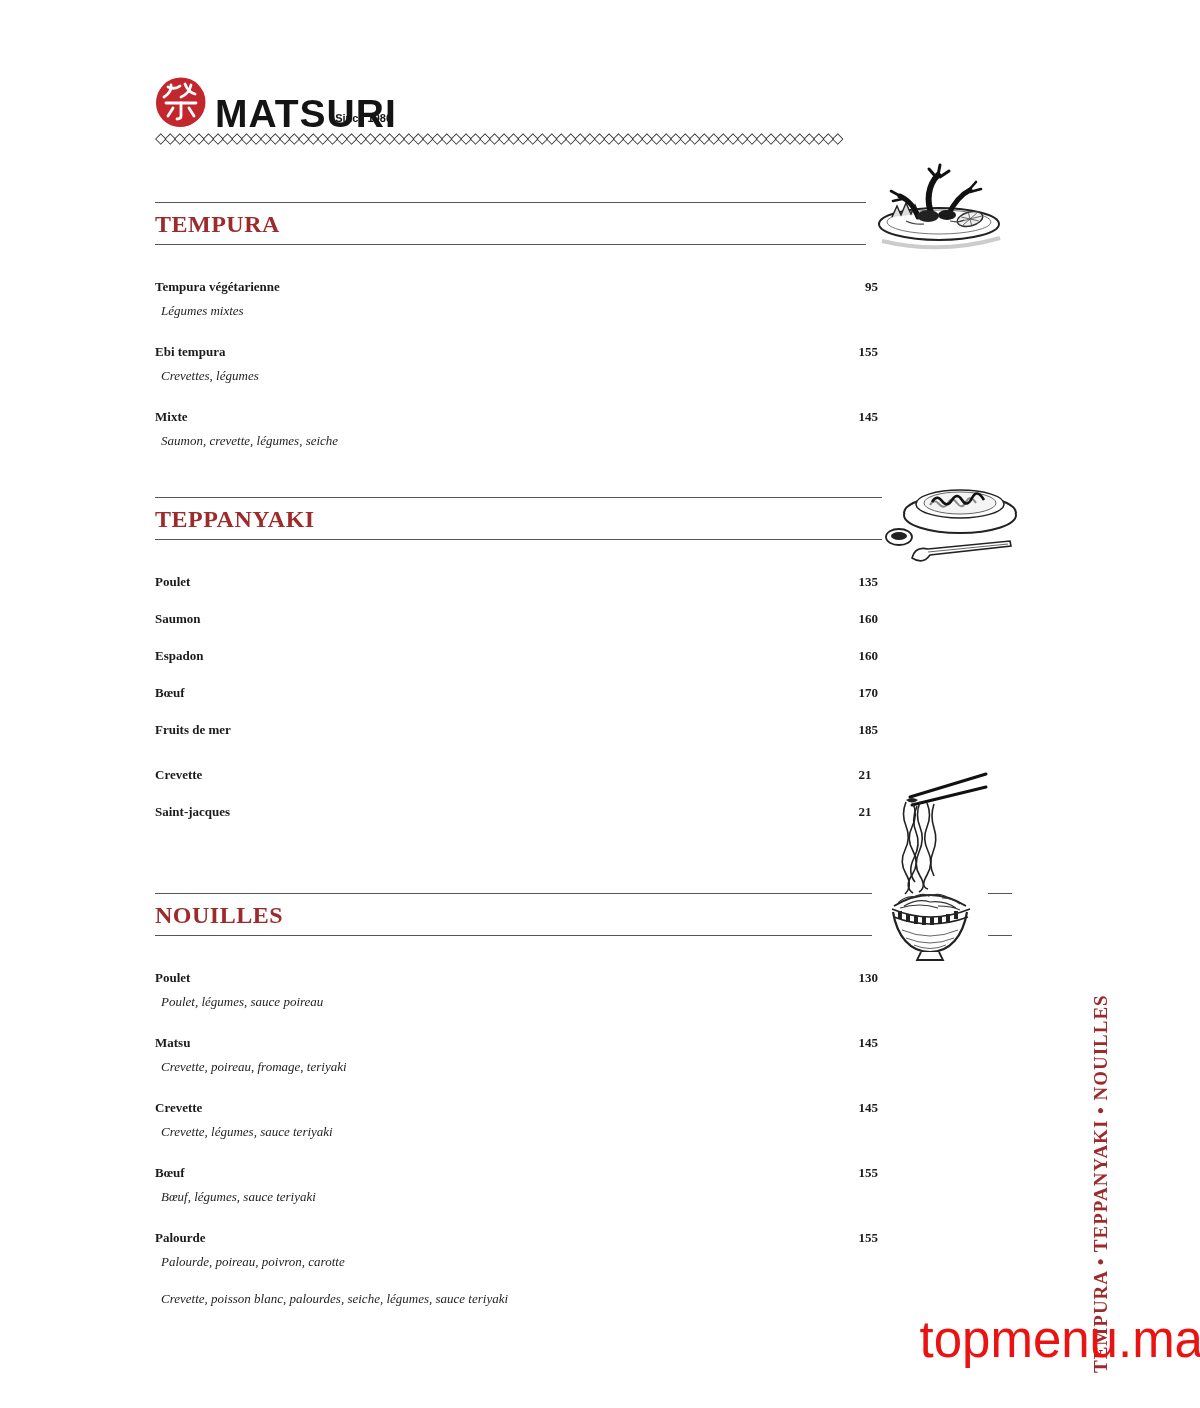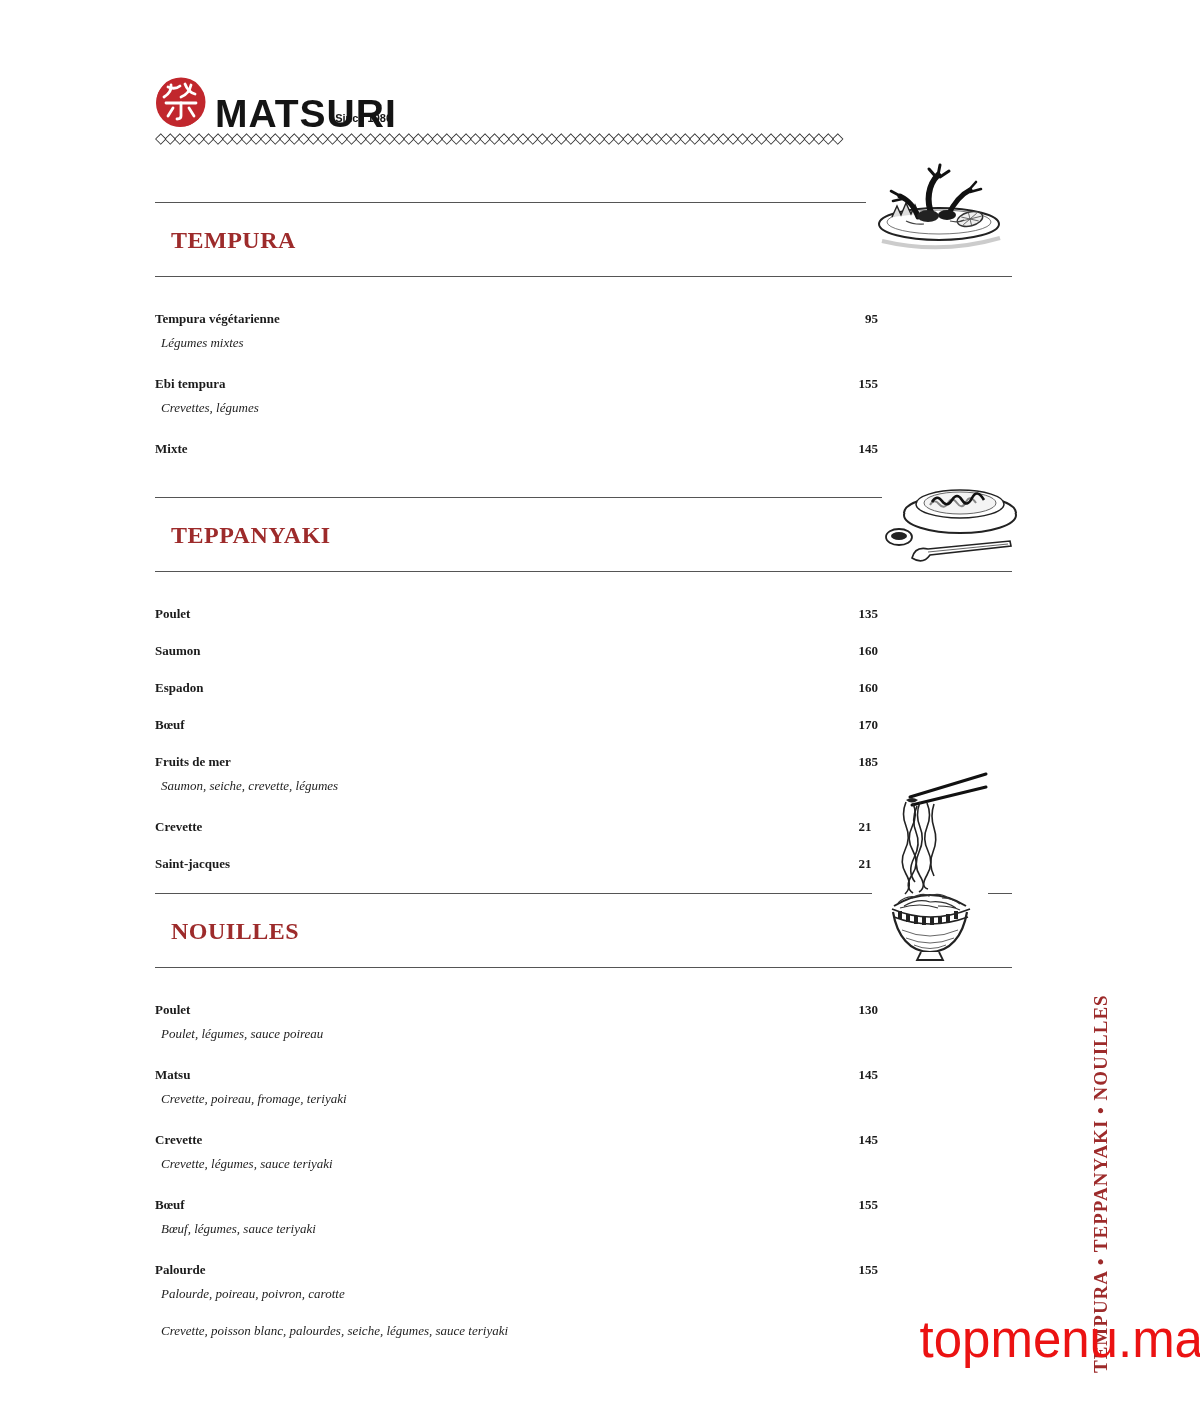--- a/index.html
+++ b/index.html
@@ -15,21 +15,21 @@
   .tagline{position:absolute;left:215px;top:112px;width:177px;text-align:right;
            font-family:"Liberation Sans",sans-serif;font-weight:bold;font-size:11px;color:#141414;}
   
   .chain{position:absolute;left:155px;top:128px;width:750px;height:20px;overflow:hidden;
          white-space:nowrap;font-family:"DejaVu Sans",sans-serif;font-size:15px;
          letter-spacing:-2px;color:#2e2e2e;line-height:20px;}
   
   .menu-section{position:absolute;left:155px;width:857px;}
   .sec-head{border-top:1.5px solid var(--rule);border-bottom:1.5px solid var(--rule);
             padding:7px 0 6px 0;}
-  .sec-title{margin:16px;font-size:24px;font-weight:bold;color:var(--red);
+  .sec-title{margin:0;font-size:24px;font-weight:bold;color:var(--red);
              letter-spacing:0.5px;line-height:28px;}
   .items{padding-top:29px;width:723px;}
   .menu-item{margin-bottom:11px;}
   .menu-item.has-desc{margin-bottom:19px;}
   .item-row{display:flex;justify-content:space-between;align-items:baseline;
             font-size:13px;font-weight:bold;line-height:26px;color:var(--text);}
   .item-price{text-align:right;}
   .item-desc{font-style:italic;font-size:13px;line-height:18px;margin-top:2px;
              padding-left:6px;color:#1e1e1e;}
   
@@ -92,20 +92,21 @@
               <span class="item-name">Ebi tempura</span>
               <span class="item-price">155</span>
             </div>
             <div class="item-desc">Crevettes, légumes</div>
           </div>
           <div class="menu-item has-desc">
             <div class="item-row">
               <span class="item-name">Mixte</span>
               <span class="item-price">145</span>
             </div>
+            <div class="item-desc">Saumon, crevette, légumes, seiche</div>
           </div>
         </div>
       </section>
       <section class="menu-section" style="top: 497px;">
         <div class="sec-head">
           <h2 class="sec-title">TEPPANYAKI</h2>
         </div>
         <div class="items">
           <div class="menu-item">
             <div class="item-row">
@@ -129,21 +130,20 @@
             <div class="item-row">
               <span class="item-name">Bœuf</span>
               <span class="item-price">170</span>
             </div>
           </div>
           <div class="menu-item has-desc">
             <div class="item-row">
               <span class="item-name">Fruits de mer</span>
               <span class="item-price">185</span>
             </div>
-            <div class="item-desc">Saumon, seiche, crevette, légumes</div>
           </div>
           <div class="menu-item">
             <div class="item-row">
               <span class="item-name">Crevette</span>
               <span class="item-price">210</span>
             </div>
           </div>
           <div class="menu-item">
             <div class="item-row">
               <span class="item-name">Saint-jacques</span>

